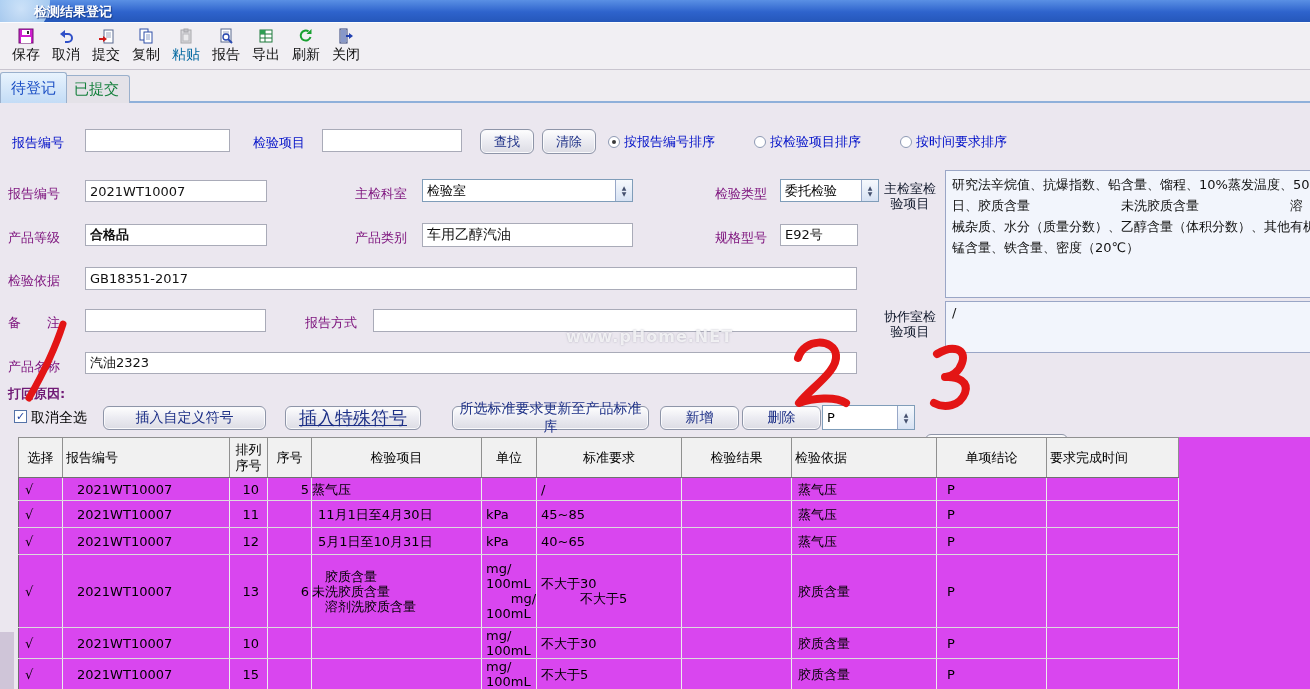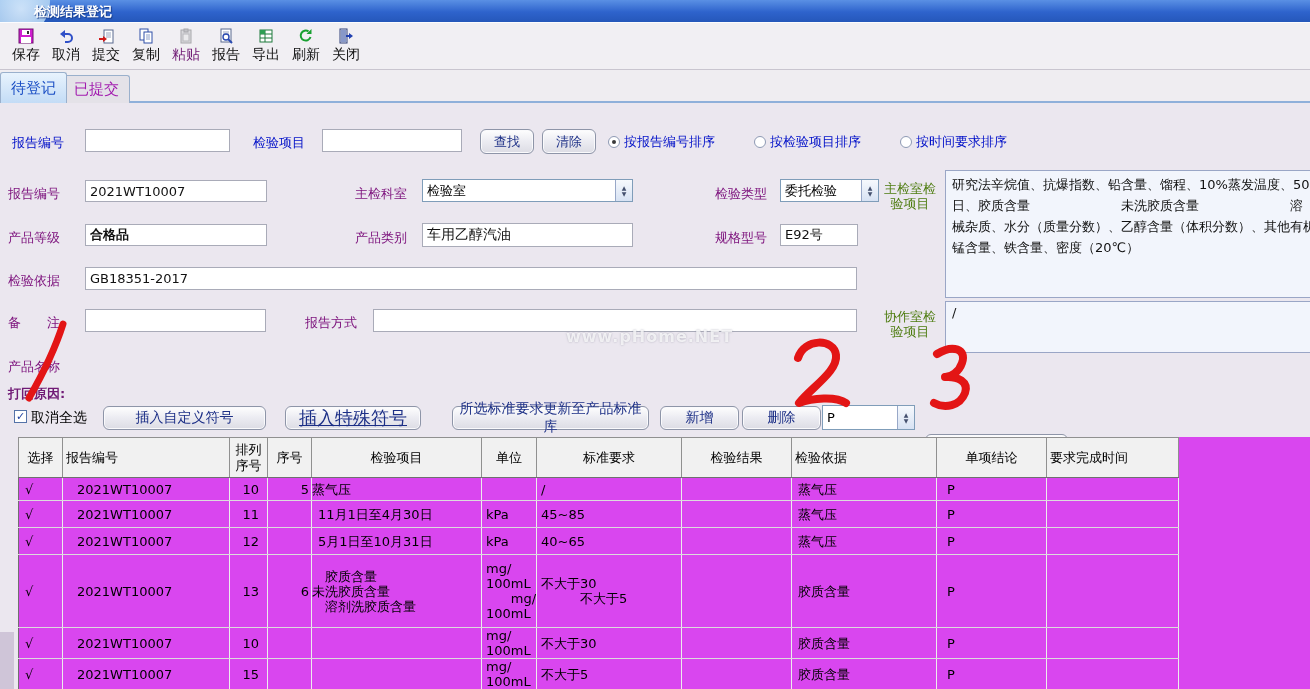--- a/index.html
+++ b/index.html
@@ -15,33 +15,33 @@
     border-radius:50%; background:radial-gradient(circle at 60% 60%, #dceefc 0%, #a8cdf0 55%, #6ea3e0 100%); opacity:.9; }
   .title-text { position:absolute; left:34px; top:3px; color:#fff; font-weight:bold; font-size:13px;
     text-shadow:1px 1px 1px #1a3d88; }
 
   
   .toolbar { left:0; top:22px; width:1310px; height:48px; background:#f1eff3;
     border-top:1px solid #fcfcfe; border-bottom:1px solid #c9c5cf; display:flex; align-items:flex-start; padding:3px 0 0 6px; }
   .tool-btn { width:40px; height:42px; display:flex; flex-direction:column; align-items:center; justify-content:flex-start; cursor:default; }
   .tool-btn .ticon { height:19px; display:flex; align-items:center; }
   .tool-btn .tlabel { font-size:14px; line-height:18px; color:#111; }
-  .tool-btn.disabled .tlabel { color:#701a75; }
+  .tool-btn.disabled .tlabel { color:#0369a1; }
 
   
   .tabstrip { left:0; top:70px; width:1310px; height:33px; background:#efedf1; border-bottom:2px solid #8fb0da;padding-left:39px; }
   .tab { position:absolute; top:2px; height:31px; padding:0 10px; display:flex; align-items:center;
     font-size:15px; border:1px solid #9ab0cc; border-bottom:none; border-radius:3px 3px 0 0; }
   .tab.active { left:0; background:linear-gradient(#e8f3fd,#c3dcf6); color:#1b4fc4; z-index:2; }
-  .tab.inactive { left:63px; background:#e4e2e8; color:#a21caf; top:5px; height:28px;text-align:center; }
+  .tab.inactive { left:63px; background:#e4e2e8; color:#15803d; top:5px; height:28px;text-align:center; }
 
   
   .lbl-blue { color:#0010c8; font-size:13px; white-space:nowrap; }
   .lbl-purple { color:#7b0f7b; font-size:13px; white-space:nowrap; }
-  .lbl-purple2 { color:#4d7c0f; font-size:13px; text-align:center; white-space:pre-line; line-height:15px; }
+  .lbl-purple2 { color:#0f172a; font-size:13px; text-align:center; white-space:pre-line; line-height:15px; }
   .lbl-red { color:#701a75; font-size:13px; font-weight:bold; }
   .tbx { border:1px solid #a9abb8; background:#fff; font-family:inherit; font-size:13px; padding:1px 4px; color:#111; }
   .panel { background:#f2f5fc; border:1px solid #9aa6c6; color:#111; }
   .panel .ptext { padding:3px 6px; white-space:pre; line-height:21px; font-size:13px; }
   .btn { border:1px solid #8e95a8; border-radius:6px; color:#1c2f86; font-size:13px; text-align:center;
     background:linear-gradient(#fefefe,#ececf2 48%,#dcdce4); box-shadow:inset 0 0 0 1px #fafafc; display:flex; align-items:center; justify-content:center; cursor:default; }
   .combo { border:1px solid #7f9db9; background:#fff; display:flex; align-items:center; }
   .combo .cval { flex:1; padding-left:4px; font-size:13px; white-space:nowrap; overflow:hidden; }
   .combo .spin { width:17px; align-self:stretch; border-left:1px solid #98a8c8;
     background:linear-gradient(#f6f9fd,#d7e2f3); display:flex; flex-direction:column; align-items:center; justify-content:center; color:#44506e; }
@@ -241,20 +241,21 @@
   <input class="abs tbx" style="left: 85px; top: 309px; width: 181px; height: 23px;" value="">
   <span class="abs lbl-purple" style="left:305px; top:314px;">报告方式</span>
   <input class="abs tbx" style="left: 373px; top: 309px; width: 484px; height: 23px;" value="">
   <div class="abs lbl-purple2" style="left:878px; top:309px; width:64px;">协作室检
 验项目</div>
   <div class="abs panel" style="left:945px; top:301px; width:368px; height:52px;">
     <div class="ptext" style="line-height:16px;">/</div>
   </div>
 
   <span class="abs lbl-purple" style="left:8px; top:358px;">产品名称</span>
+  <input class="abs tbx" style="left: 85px; top: 352px; width: 772px; height: 22px;" value="汽油2323">
 
   <span class="abs lbl-red" style="left:8px; top:385px;">打回原因:</span>
 
   <div class="abs checkbox" style="left:14px; top:410px;">✓</div>
   <span class="abs" style="left:31px; top:409px; font-size:14px;">取消全选</span>
   <div class="abs btn" style="left:103px; top:406px; width:163px; height:24px; font-size:14px;">插入自定义符号</div>
   <div class="abs btn" style="left:285px; top:406px; width:136px; height:24px; font-size:18px;text-decoration:underline;">插入特殊符号</div>
   <div class="abs btn" style="left:452px; top:406px; width:197px; height:24px; font-size:14px;">所选标准要求更新至产品标准库</div>
   <div class="abs btn" style="left:660px; top:406px; width:79px; height:24px; font-size:14px;">新增</div>
   <div class="abs btn" style="left:742px; top:406px; width:79px; height:24px; font-size:14px;">删除</div>

